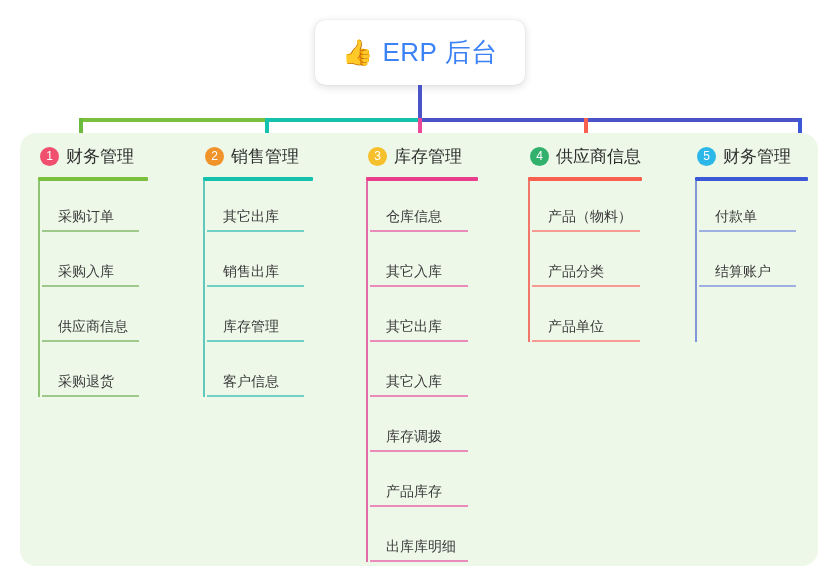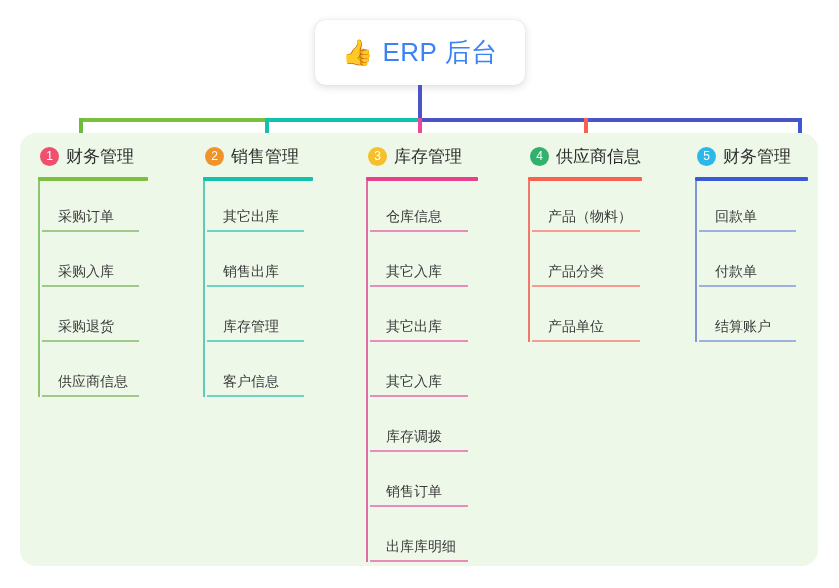--- a/index.html
+++ b/index.html
@@ -197,27 +197,27 @@
       <div class="spine" style="background: rgb(140, 196, 116); height: 216px;"></div>
       <div class="leaf">
         <span class="leaf-label">采购订单</span>
         <div class="leaf-rule" style="background: rgb(158, 201, 138);"></div>
       </div>
       <div class="leaf">
         <span class="leaf-label">采购入库</span>
         <div class="leaf-rule" style="background: rgb(158, 201, 138);"></div>
       </div>
       <div class="leaf">
+        <span class="leaf-label">供应商信息</span>
+        <div class="leaf-rule" style="background: rgb(158, 201, 138);"></div>
+      </div>
+      <div class="leaf">
         <span class="leaf-label">采购退货</span>
         <div class="leaf-rule" style="background: rgb(158, 201, 138);"></div>
       </div>
-      <div class="leaf">
-        <span class="leaf-label">供应商信息</span>
-        <div class="leaf-rule" style="background: rgb(158, 201, 138);"></div>
-      </div>
     </div>
 </div>
 
 <div class="branch" id="branch-2">
   <div class="branch-head">
     <span class="badge" style="background: rgb(240, 147, 43);">2</span>
     <span class="branch-title">销售管理</span>
   </div>
   <div class="head-rule" style="background: rgb(19, 193, 172);"></div>
   <div class="leaves">
@@ -263,21 +263,21 @@
       </div>
       <div class="leaf">
         <span class="leaf-label">其它入库</span>
         <div class="leaf-rule" style="background: rgb(233, 140, 187);"></div>
       </div>
       <div class="leaf">
         <span class="leaf-label">库存调拨</span>
         <div class="leaf-rule" style="background: rgb(233, 140, 187);"></div>
       </div>
       <div class="leaf">
-        <span class="leaf-label">销售订单</span>
+        <span class="leaf-label">产品库存</span>
         <div class="leaf-rule" style="background: rgb(233, 140, 187);"></div>
       </div>
       <div class="leaf">
         <span class="leaf-label">出库库明细</span>
         <div class="leaf-rule" style="background: rgb(233, 140, 187);"></div>
       </div>
     </div>
 </div>
 
 <div class="branch" id="branch-4">
@@ -305,24 +305,20 @@
 
 <div class="branch" id="branch-5">
   <div class="branch-head">
     <span class="badge" style="background: rgb(43, 183, 232);">5</span>
     <span class="branch-title">财务管理</span>
   </div>
   <div class="head-rule" style="background: rgb(59, 89, 214);"></div>
   <div class="leaves">
       <div class="spine" style="background: rgb(129, 150, 216); height: 161px;"></div>
       <div class="leaf">
-        <span class="leaf-label">回款单</span>
-        <div class="leaf-rule" style="background: rgb(157, 176, 224);"></div>
-      </div>
-      <div class="leaf">
         <span class="leaf-label">付款单</span>
         <div class="leaf-rule" style="background: rgb(157, 176, 224);"></div>
       </div>
       <div class="leaf">
         <span class="leaf-label">结算账户</span>
         <div class="leaf-rule" style="background: rgb(157, 176, 224);"></div>
       </div>
     </div>
 </div>
 

